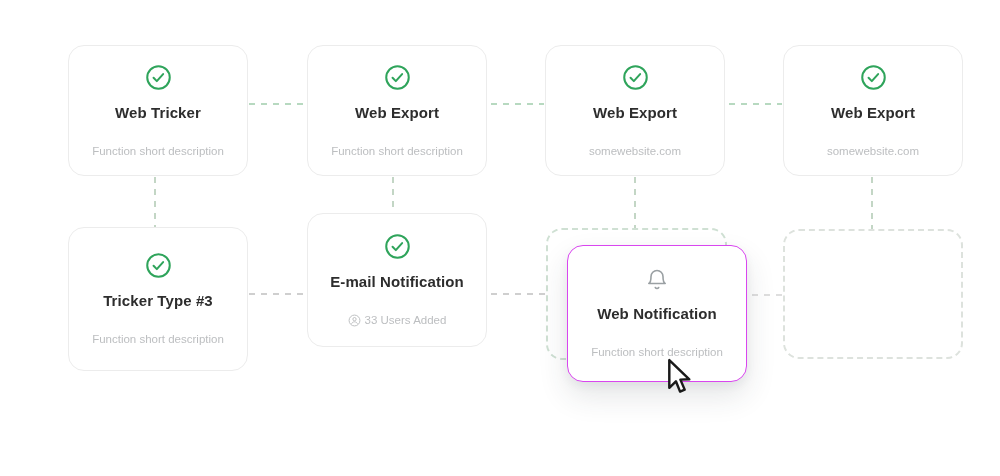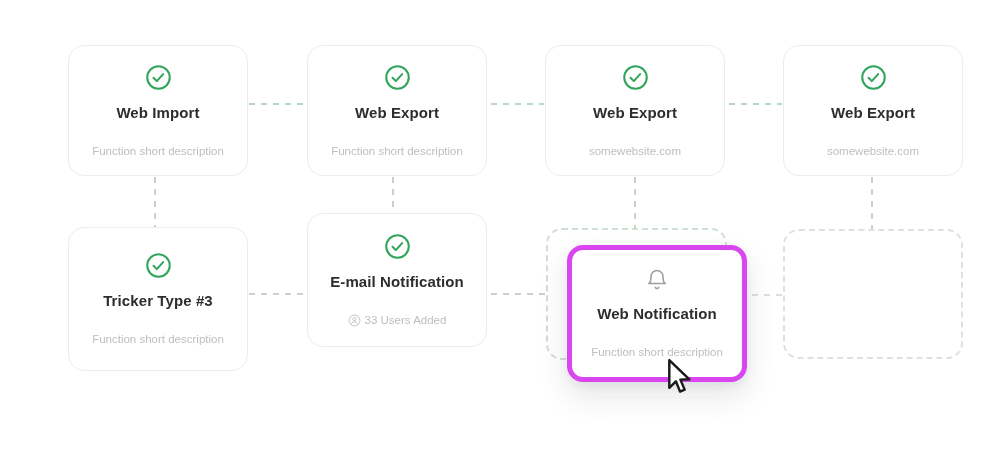--- a/index.html
+++ b/index.html
@@ -16,21 +16,21 @@
   }
   .card .status-icon{display:flex;align-items:center;justify-content:center;margin-bottom:13px;}
   .card .title{
     font-size:15px;font-weight:700;color:#2d2d2d;letter-spacing:.1px;line-height:18px;
   }
   .card .subtitle{
     margin-top:22px;font-size:11.5px;color:#bcbec0;line-height:14px;
     display:flex;align-items:center;justify-content:center;gap:4px;
   }
   .card.dragging{
-    border:5px solid #d946ef;
+    border:1px solid #d946ef;
     box-shadow:0 14px 30px rgba(40,50,60,.12), 0 4px 10px rgba(40,50,60,.06);
     z-index:5;
   }
   .placeholder{
     position:absolute;border:2px dashed #cfe0d3;border-radius:16px;
     background:transparent;box-sizing:border-box;
   }
   .placeholder.faint{border-color:#dde2dd;}
   .cursor{position:absolute;z-index:9;pointer-events:none;}
 </style>
@@ -55,21 +55,21 @@
     <line x1="752" y1="295" x2="782" y2="295" stroke="#dedede" stroke-width="2" stroke-dasharray="6 6"></line>
   </svg>
 
   <div class="card" style="left:68px;top:45px;height:131px">
     <span class="status-icon">
       <svg width="27" height="27" viewBox="0 0 24 24">
           <circle cx="12" cy="12" r="10" fill="none" stroke="#2fa45b" stroke-width="1.8"></circle>
           <path d="M7.6 12.3l2.9 2.9 5.6-6.2" fill="none" stroke="#2fa45b" stroke-width="1.8" stroke-linecap="round" stroke-linejoin="round"></path>
         </svg>
     </span>
-    <div class="title">Web Import</div>
+    <div class="title">Web Tricker</div>
     <div class="subtitle">Function short description</div>
   </div>
 
   <div class="card" style="left:307px;top:45px;height:131px">
     <span class="status-icon">
       <svg width="27" height="27" viewBox="0 0 24 24">
           <circle cx="12" cy="12" r="10" fill="none" stroke="#2fa45b" stroke-width="1.8"></circle>
           <path d="M7.6 12.3l2.9 2.9 5.6-6.2" fill="none" stroke="#2fa45b" stroke-width="1.8" stroke-linecap="round" stroke-linejoin="round"></path>
         </svg>
     </span>

